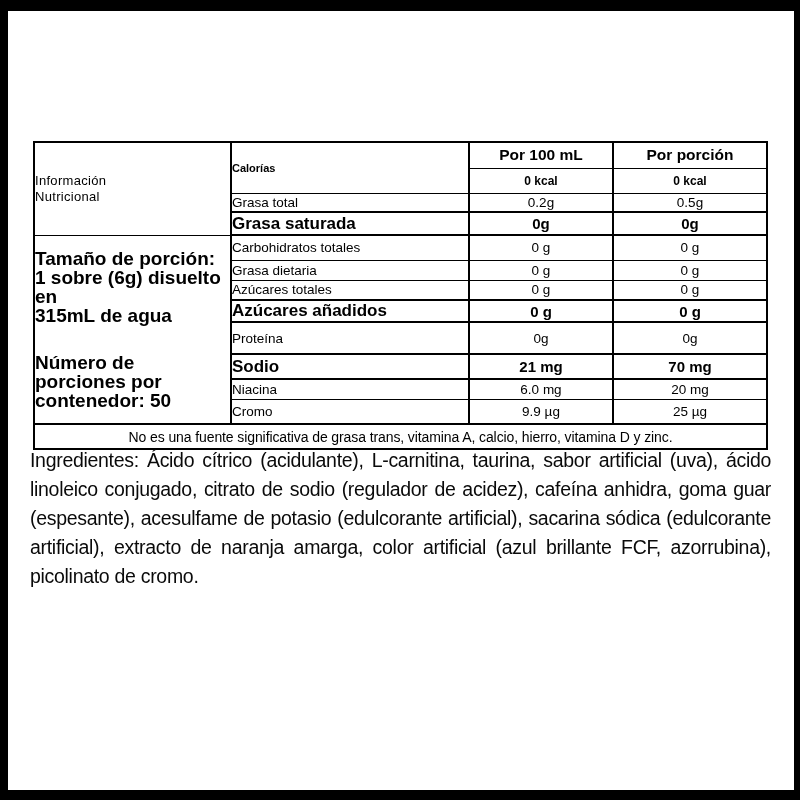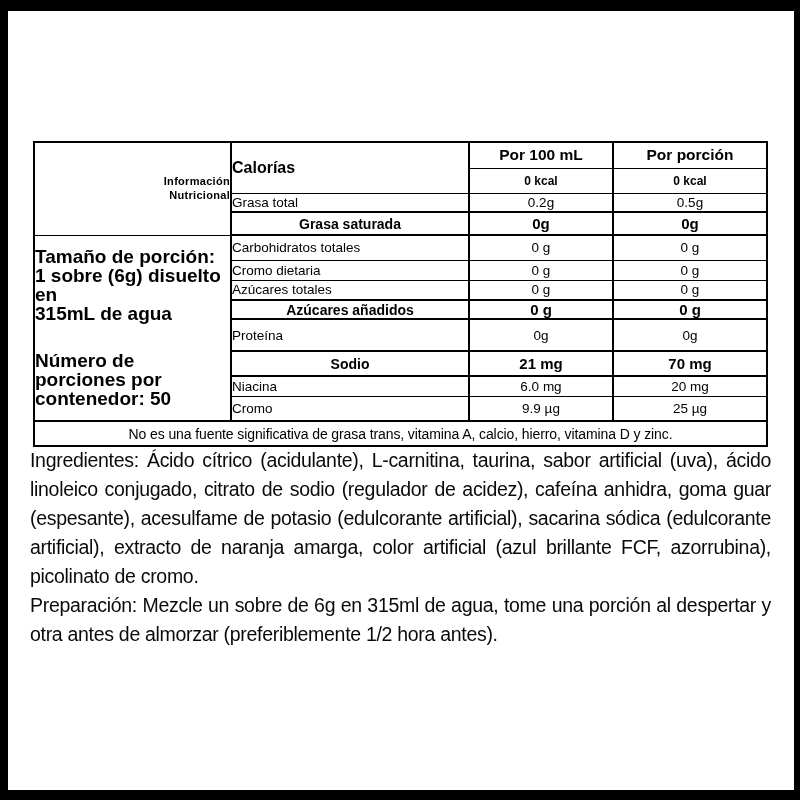--- a/index.html
+++ b/index.html
@@ -37,40 +37,39 @@
     overflow: hidden;
   }
   
   .nutri td.c2 { border-left-width: 2px; }
   .nutri td.c3 { border-left-width: 2px; margin-left: 8px; }
   .nutri td.c4 { border-left-width: 2px; }
   tr.bold-row td { border-top-width: 2px; border-bottom-width: 2px; }
   td.footnote { border-top: 2px solid #000; }
 
   .title {
-    font-weight: bold;
-    font-size: 11px;
+    font-weight: normal;
+    font-size: 13px;
     line-height: 1.25;
     padding: 7px 8px 0 8px;
     vertical-align: top;
     white-space: pre-line;
     letter-spacing: 0.3px;
-    text-align: right;
   }
   .cal {
     font-weight: bold;
-    font-size: 16px;
+    font-size: 11px;
     padding: 5px 0 0 9px;
     vertical-align: top;
   }
   .chead { font-weight: bold; font-size: 15.5px; text-align: center; }
   .kcal  { font-weight: bold; font-size: 12px;  text-align: center; }
 
   .lbl   { font-size: 13.5px; padding-left: 8px; }
-  .lbl-b { font-weight: bold; font-size: 14px; text-align: center; }
+  .lbl-b { font-weight: bold; font-size: 17px; }
   .val   { font-size: 13.5px; text-align: center; }
   .val-b { font-weight: bold; font-size: 15px; }
   .ind1 { padding-left: 17px; }
   .ind2 { padding-left: 24px; }
   .ind3 { padding-left: 37px; }
 
   .leftinfo {
     vertical-align: top;
     padding: 7px 6px 0 8px;
     font-weight: bold;
@@ -144,21 +143,21 @@
 1 sobre (6g) disuelto en
 315mL de agua</div>
       <div class="block">Número de porciones por
 contenedor: 50</div>
     </td>
     <td class="lbl c2">Carbohidratos totales</td>
     <td class="val c3">0 g</td>
     <td class="val c4">0 g</td>
   </tr>
   <tr style="height:20px">
-    <td class="lbl c2">Cromo dietaria</td>
+    <td class="lbl c2">Grasa dietaria</td>
     <td class="val c3">0 g</td>
     <td class="val c4">0 g</td>
   </tr>
   <tr style="height:20px">
     <td class="lbl ind2 c2">Azúcares totales</td>
     <td class="val c3">0 g</td>
     <td class="val c4">0 g</td>
   </tr>
   <tr style="height:15px" class="bold-row">
     <td class="lbl lbl-b ind3 c2">Azúcares añadidos</td>
@@ -187,14 +186,13 @@
   </tr>
 
   <tr style="height:25px">
     <td class="footnote" colspan="4">No es una fuente significativa de grasa trans, vitamina A, calcio, hierro, vitamina D y zinc.</td>
   </tr>
 </tbody>
   </table>
 
 <div class="textblock">
   <p><span class="b">Ingredientes:</span> <span>Ácido cítrico (acidulante), L-carnitina, taurina, sabor artificial (uva), ácido linoleico conjugado, citrato de sodio (regulador de acidez), cafeína anhidra, goma guar (espesante), acesulfame de potasio (edulcorante artificial), sacarina sódica (edulcorante artificial), extracto de naranja amarga, color artificial (azul brillante FCF, azorrubina), picolinato de cromo.</span></p>
-  <p><span class="b">Preparación:</span> <span>Mezcle un sobre de 6g en 315ml de agua, tome una porción al despertar y otra antes de almorzar (preferiblemente 1/2 hora antes).</span></p>
 </div>
 
 </body></html>

